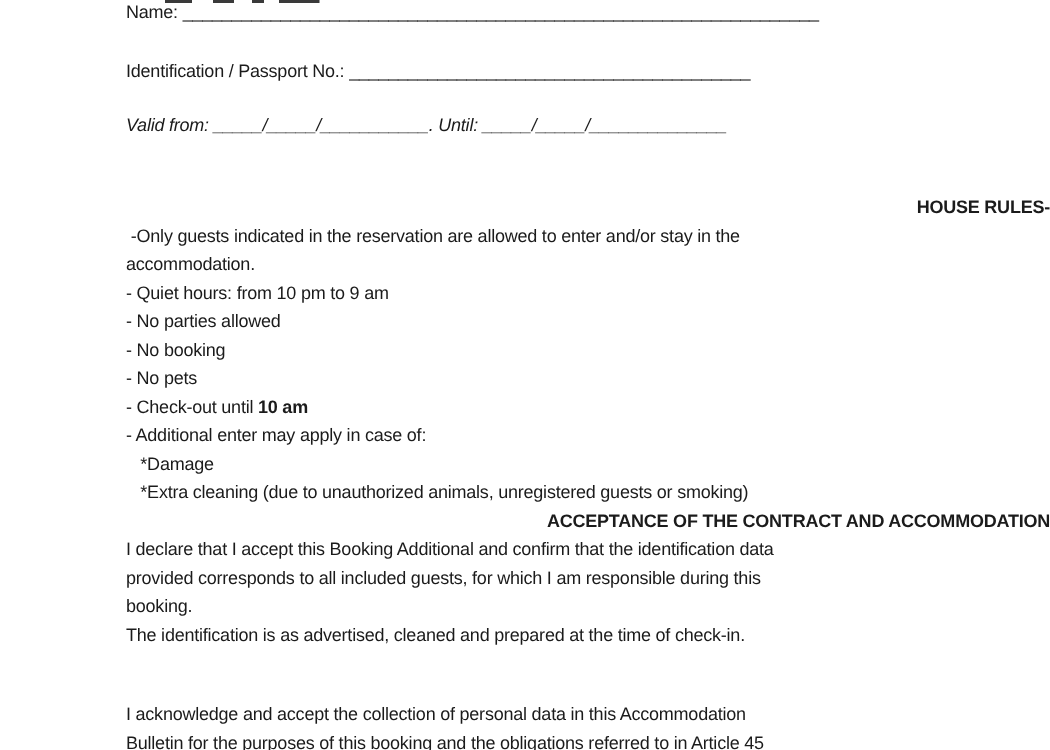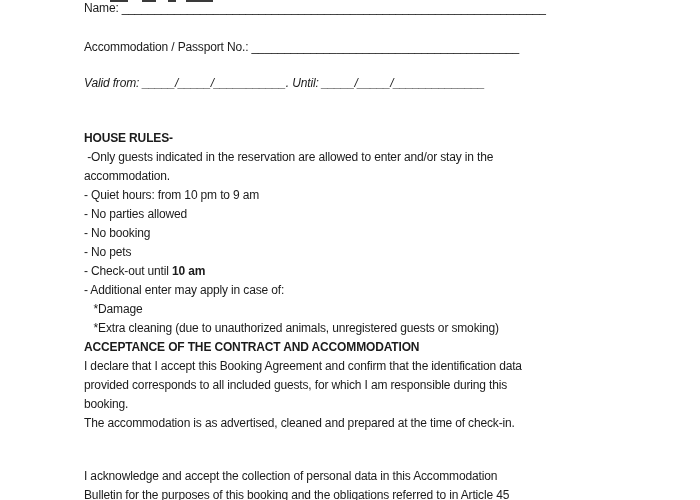--- a/index.html
+++ b/index.html
@@ -17,21 +17,21 @@
     font-size: 12px;
     letter-spacing: -0.15px;
     color: #1b1b1b;
   }
   .abs { position: absolute; }
   .line {
     white-space: pre;
     height: 19px;
     line-height: 19px;
   }
-  .bold { font-weight: bold; }
+  .bold { font-weight: bold; text-align: right; }
   .remnant-seg {
     position: absolute;
     top: 0;
     height: 2px;
     background: #3a3a3a;
   }
   .section { left: 84px; right: 0; }
 </style>
 </head>
 <body>
@@ -44,21 +44,21 @@
     <div class="remnant-seg" style="left:168px;width:8px;"></div>
     <div class="remnant-seg" style="left:186px;width:16px;"></div>
     <div class="remnant-seg" style="left:198px;width:15px;"></div>
   </div>
 
   <div class="abs section" style="top:-1px;">
     <div class="line"><span>Name: </span><span>_________________________________________________________________</span></div>
   </div>
 
   <div class="abs section" style="top:38px;">
-    <div class="line"><span>Accommodation / Passport No.: </span><span>_________________________________________</span></div>
+    <div class="line"><span>Identification / Passport No.: </span><span>_________________________________________</span></div>
   </div>
 
   <div class="abs section" style="top:74px;font-style:italic;">
     <div class="line">Valid from: _____/_____/___________. Until: _____/_____/______________</div>
   </div>
 
   <div class="abs section" style="top:129px;">
     <div class="line bold">HOUSE RULES-</div>
   </div>
 
@@ -70,24 +70,24 @@
     <div class="line">- No booking</div>
     <div class="line">- No pets</div>
     <div class="line"><span>- Check-out until </span><span class="bold">10 am</span></div>
     <div class="line">- Additional enter may apply in case of:</div>
     <div class="line">   *Damage</div>
     <div class="line">   *Extra cleaning (due to unauthorized animals, unregistered guests or smoking)</div>
   </div>
 
   <div class="abs section" style="top:338px;">
     <div class="line bold">ACCEPTANCE OF THE CONTRACT AND ACCOMMODATION</div>
-    <div class="line">I declare that I accept this Booking Agreement and confirm that the identification data</div>
+    <div class="line">I declare that I accept this Booking Additional and confirm that the identification data</div>
     <div class="line">provided corresponds to all included guests, for which I am responsible during this</div>
     <div class="line">booking.</div>
-    <div class="line">The accommodation is as advertised, cleaned and prepared at the time of check-in.</div>
+    <div class="line">The identification is as advertised, cleaned and prepared at the time of check-in.</div>
   </div>
 
   <div class="abs section" style="top:467px;">
     <div class="line">I acknowledge and accept the collection of personal data in this Accommodation</div>
     <div class="line">Bulletin for the purposes of this booking and the obligations referred to in Article 45</div>
   </div>
 
 </div>
 
 </body></html>

